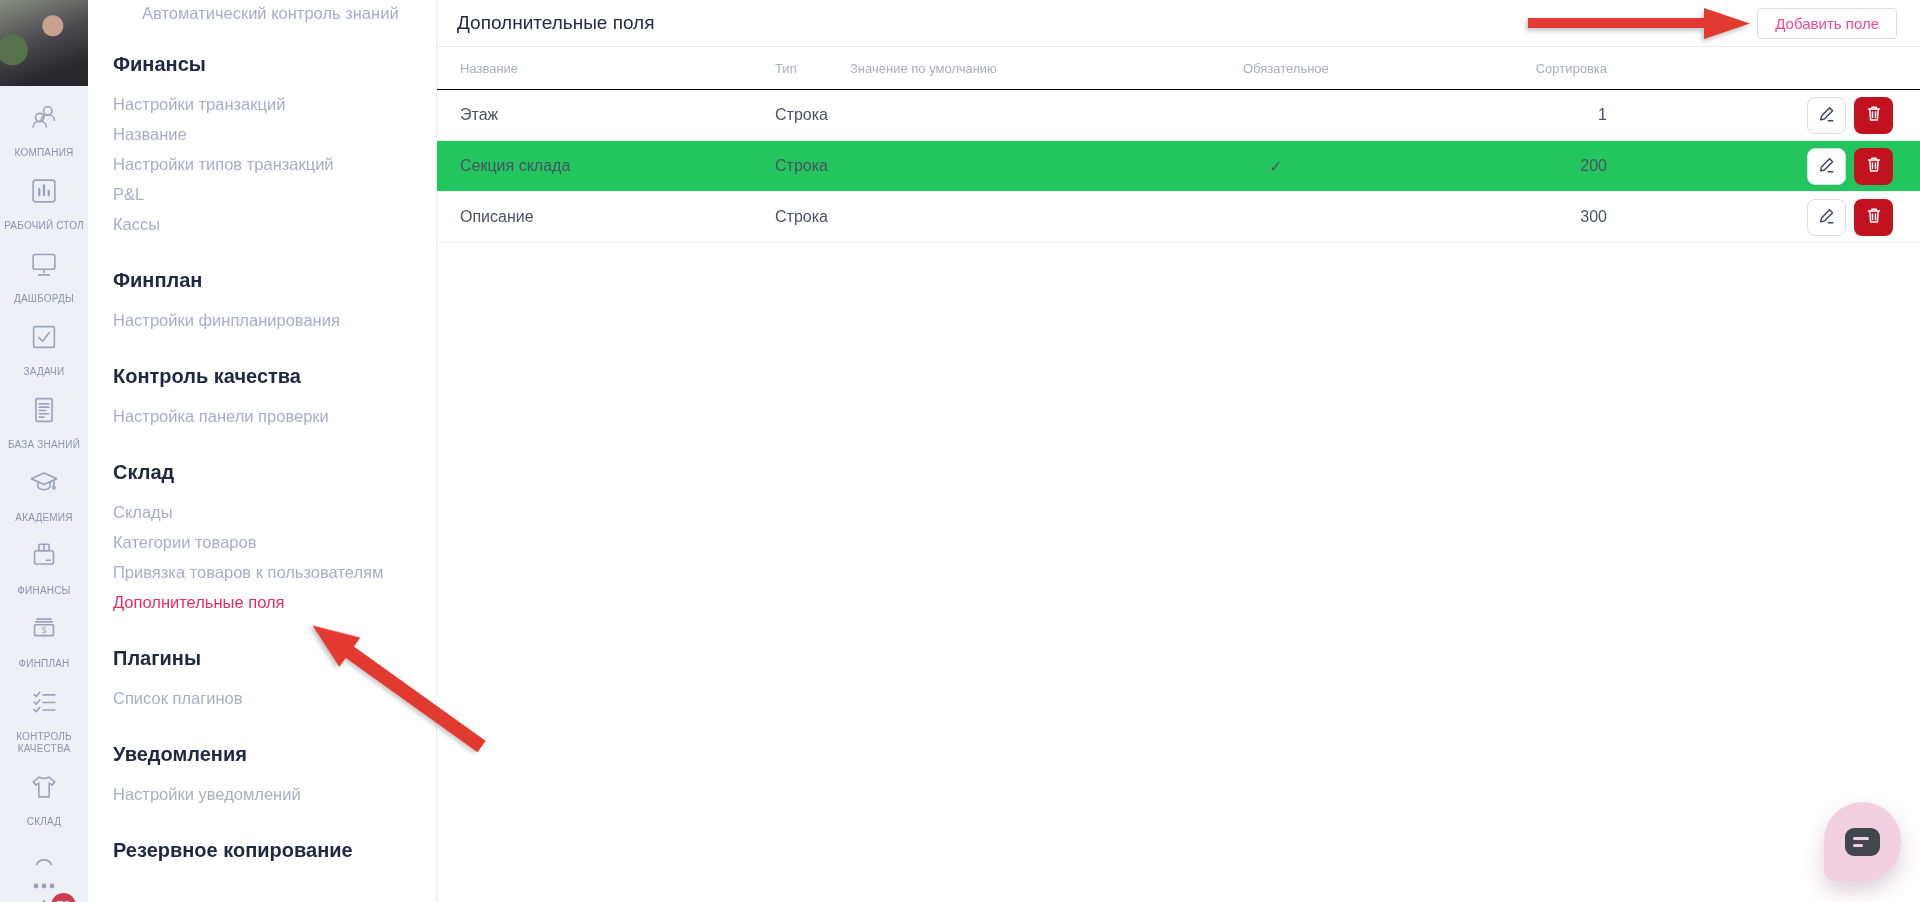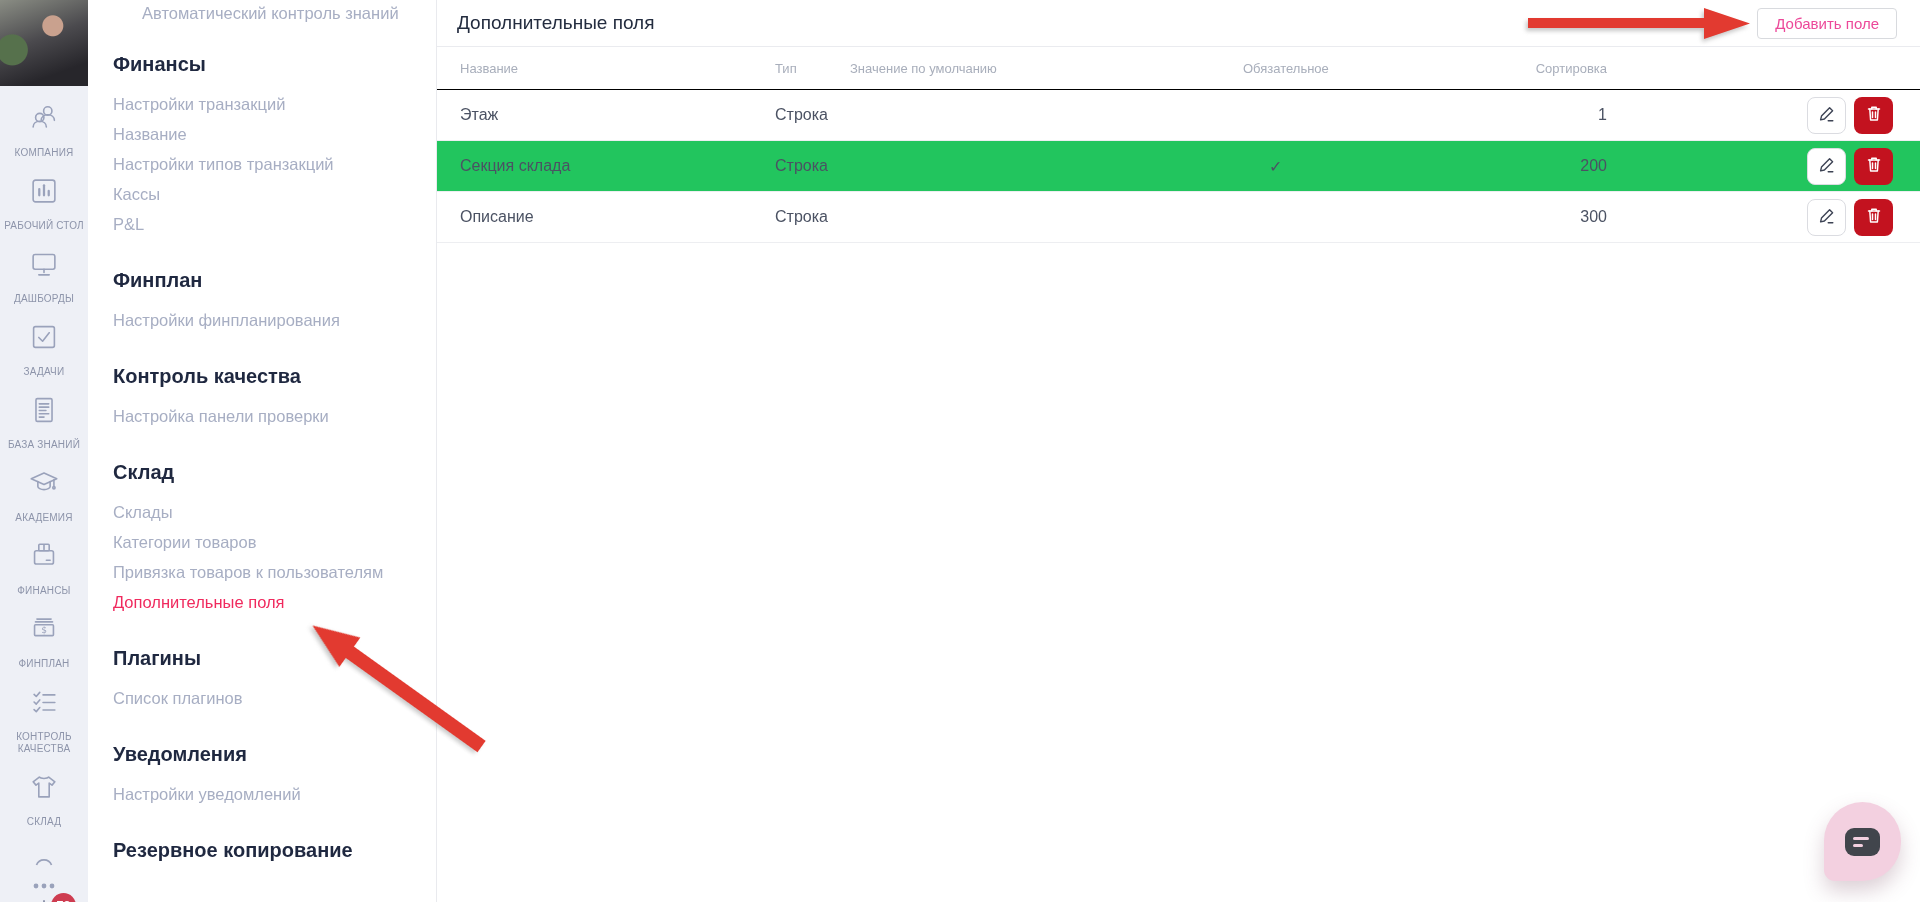--- a/index.html
+++ b/index.html
@@ -230,22 +230,22 @@
 </nav>
 
 <aside class="menu">
   <div class="menu-overflow">Автоматический контроль знаний</div>
   <div id="menu-sections">
       <div class="menu-section">
         <div class="msec-title">Финансы</div>
         <div class="menu-link">Настройки транзакций</div>
         <div class="menu-link">Название</div>
         <div class="menu-link">Настройки типов транзакций</div>
+        <div class="menu-link">P&amp;L</div>
         <div class="menu-link">Кассы</div>
-        <div class="menu-link">P&amp;L</div>
       </div>
       <div class="menu-section">
         <div class="msec-title">Финплан</div>
         <div class="menu-link">Настройки финпланирования</div>
       </div>
       <div class="menu-section">
         <div class="msec-title">Контроль качества</div>
         <div class="menu-link">Настройка панели проверки</div>
       </div>
       <div class="menu-section">

